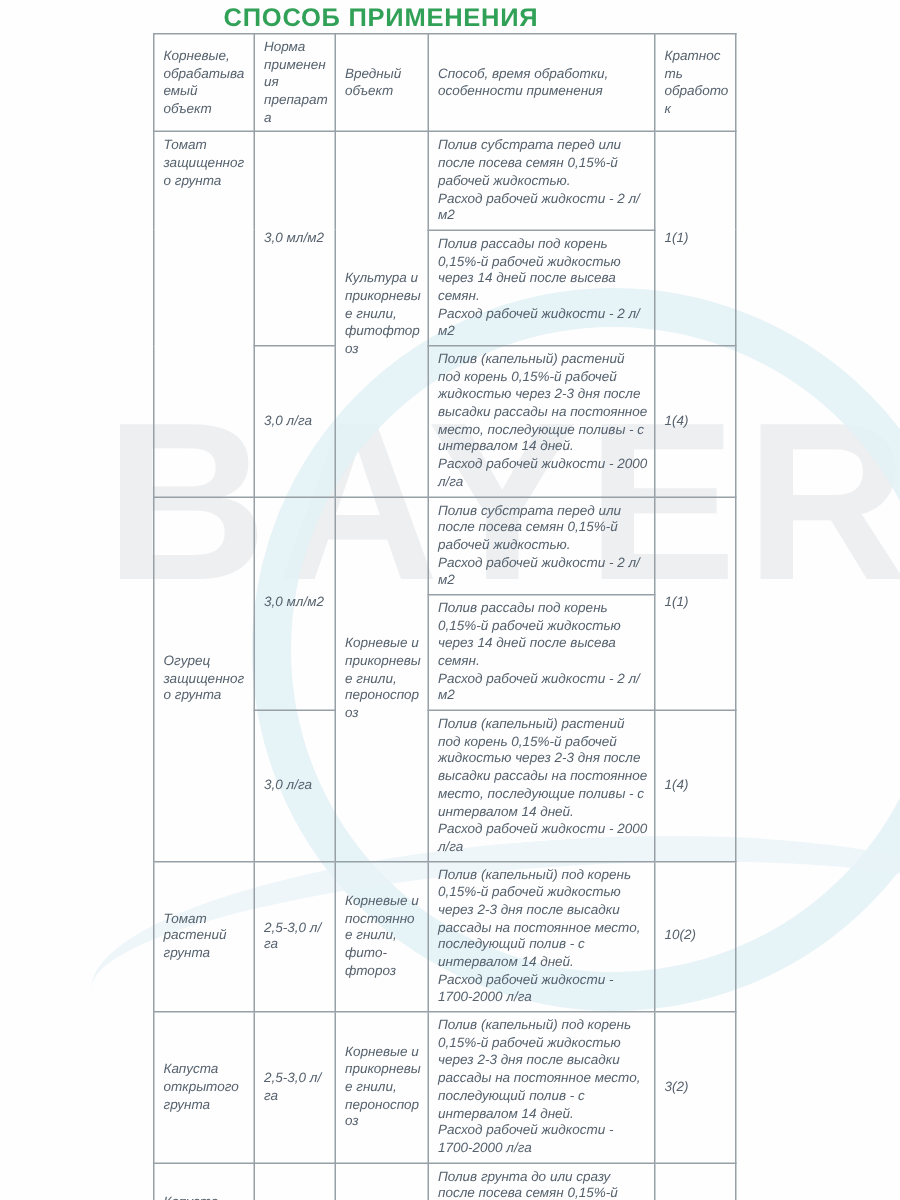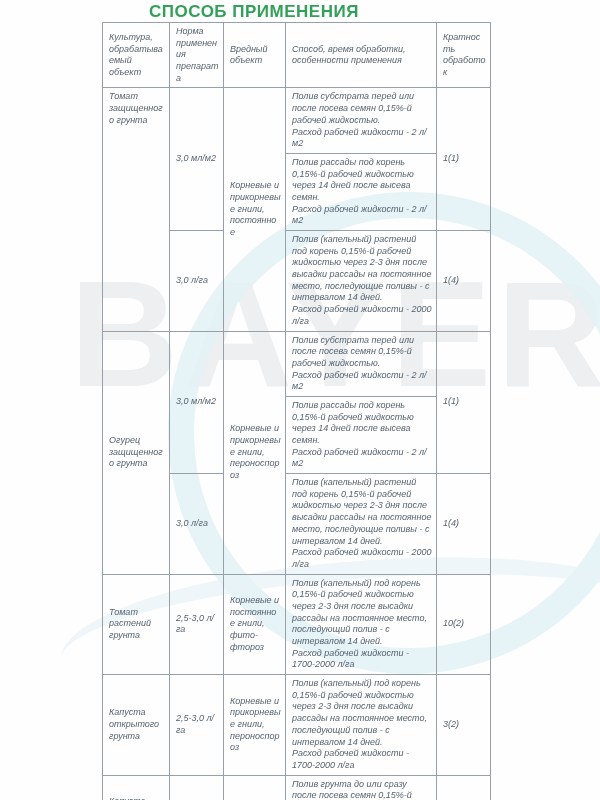--- a/index.html
+++ b/index.html
@@ -97,31 +97,31 @@
   <table class="apply">
     <colgroup>
       <col class="c1">
         <col class="c2">
         <col class="c3">
         <col class="c4">
         <col class="c5">
     </colgroup>
     <tbody>
       <tr style="height:40px">
-        <th>Культура, обрабатываемый объект</th>
+        <th>Корневые, обрабатываемый объект</th>
         <th>Норма применения препарата</th>
         <th>Вредный объект</th>
         <th>Способ, время обработки, особенности применения</th>
         <th>Кратность обработок</th>
       </tr>
 
       <tr style="height:53px">
         <td class="va-top" rowspan="3">Томат защищенного грунта</td>
         <td rowspan="2">3,0 мл/м2</td>
-        <td rowspan="3">Корневые и прикорневые гнили, постоянное</td>
+        <td rowspan="3">Культура и прикорневые гнили, фитофтороз</td>
         <td class="method">Полив субстрата перед или после посева семян 0,15%-й рабочей жидкостью.
 Расход рабочей жидкости - 2 л/м2</td>
         <td class="freq" rowspan="2">1(1)</td>
       </tr>
       <tr style="height:48px">
         <td class="method">Полив рассады под корень 0,15%-й рабочей жидкостью через 14 дней после высева семян.
 Расход рабочей жидкости - 2 л/м2</td>
       </tr>
       <tr style="height:68px">
         <td>3,0 л/га</td>

